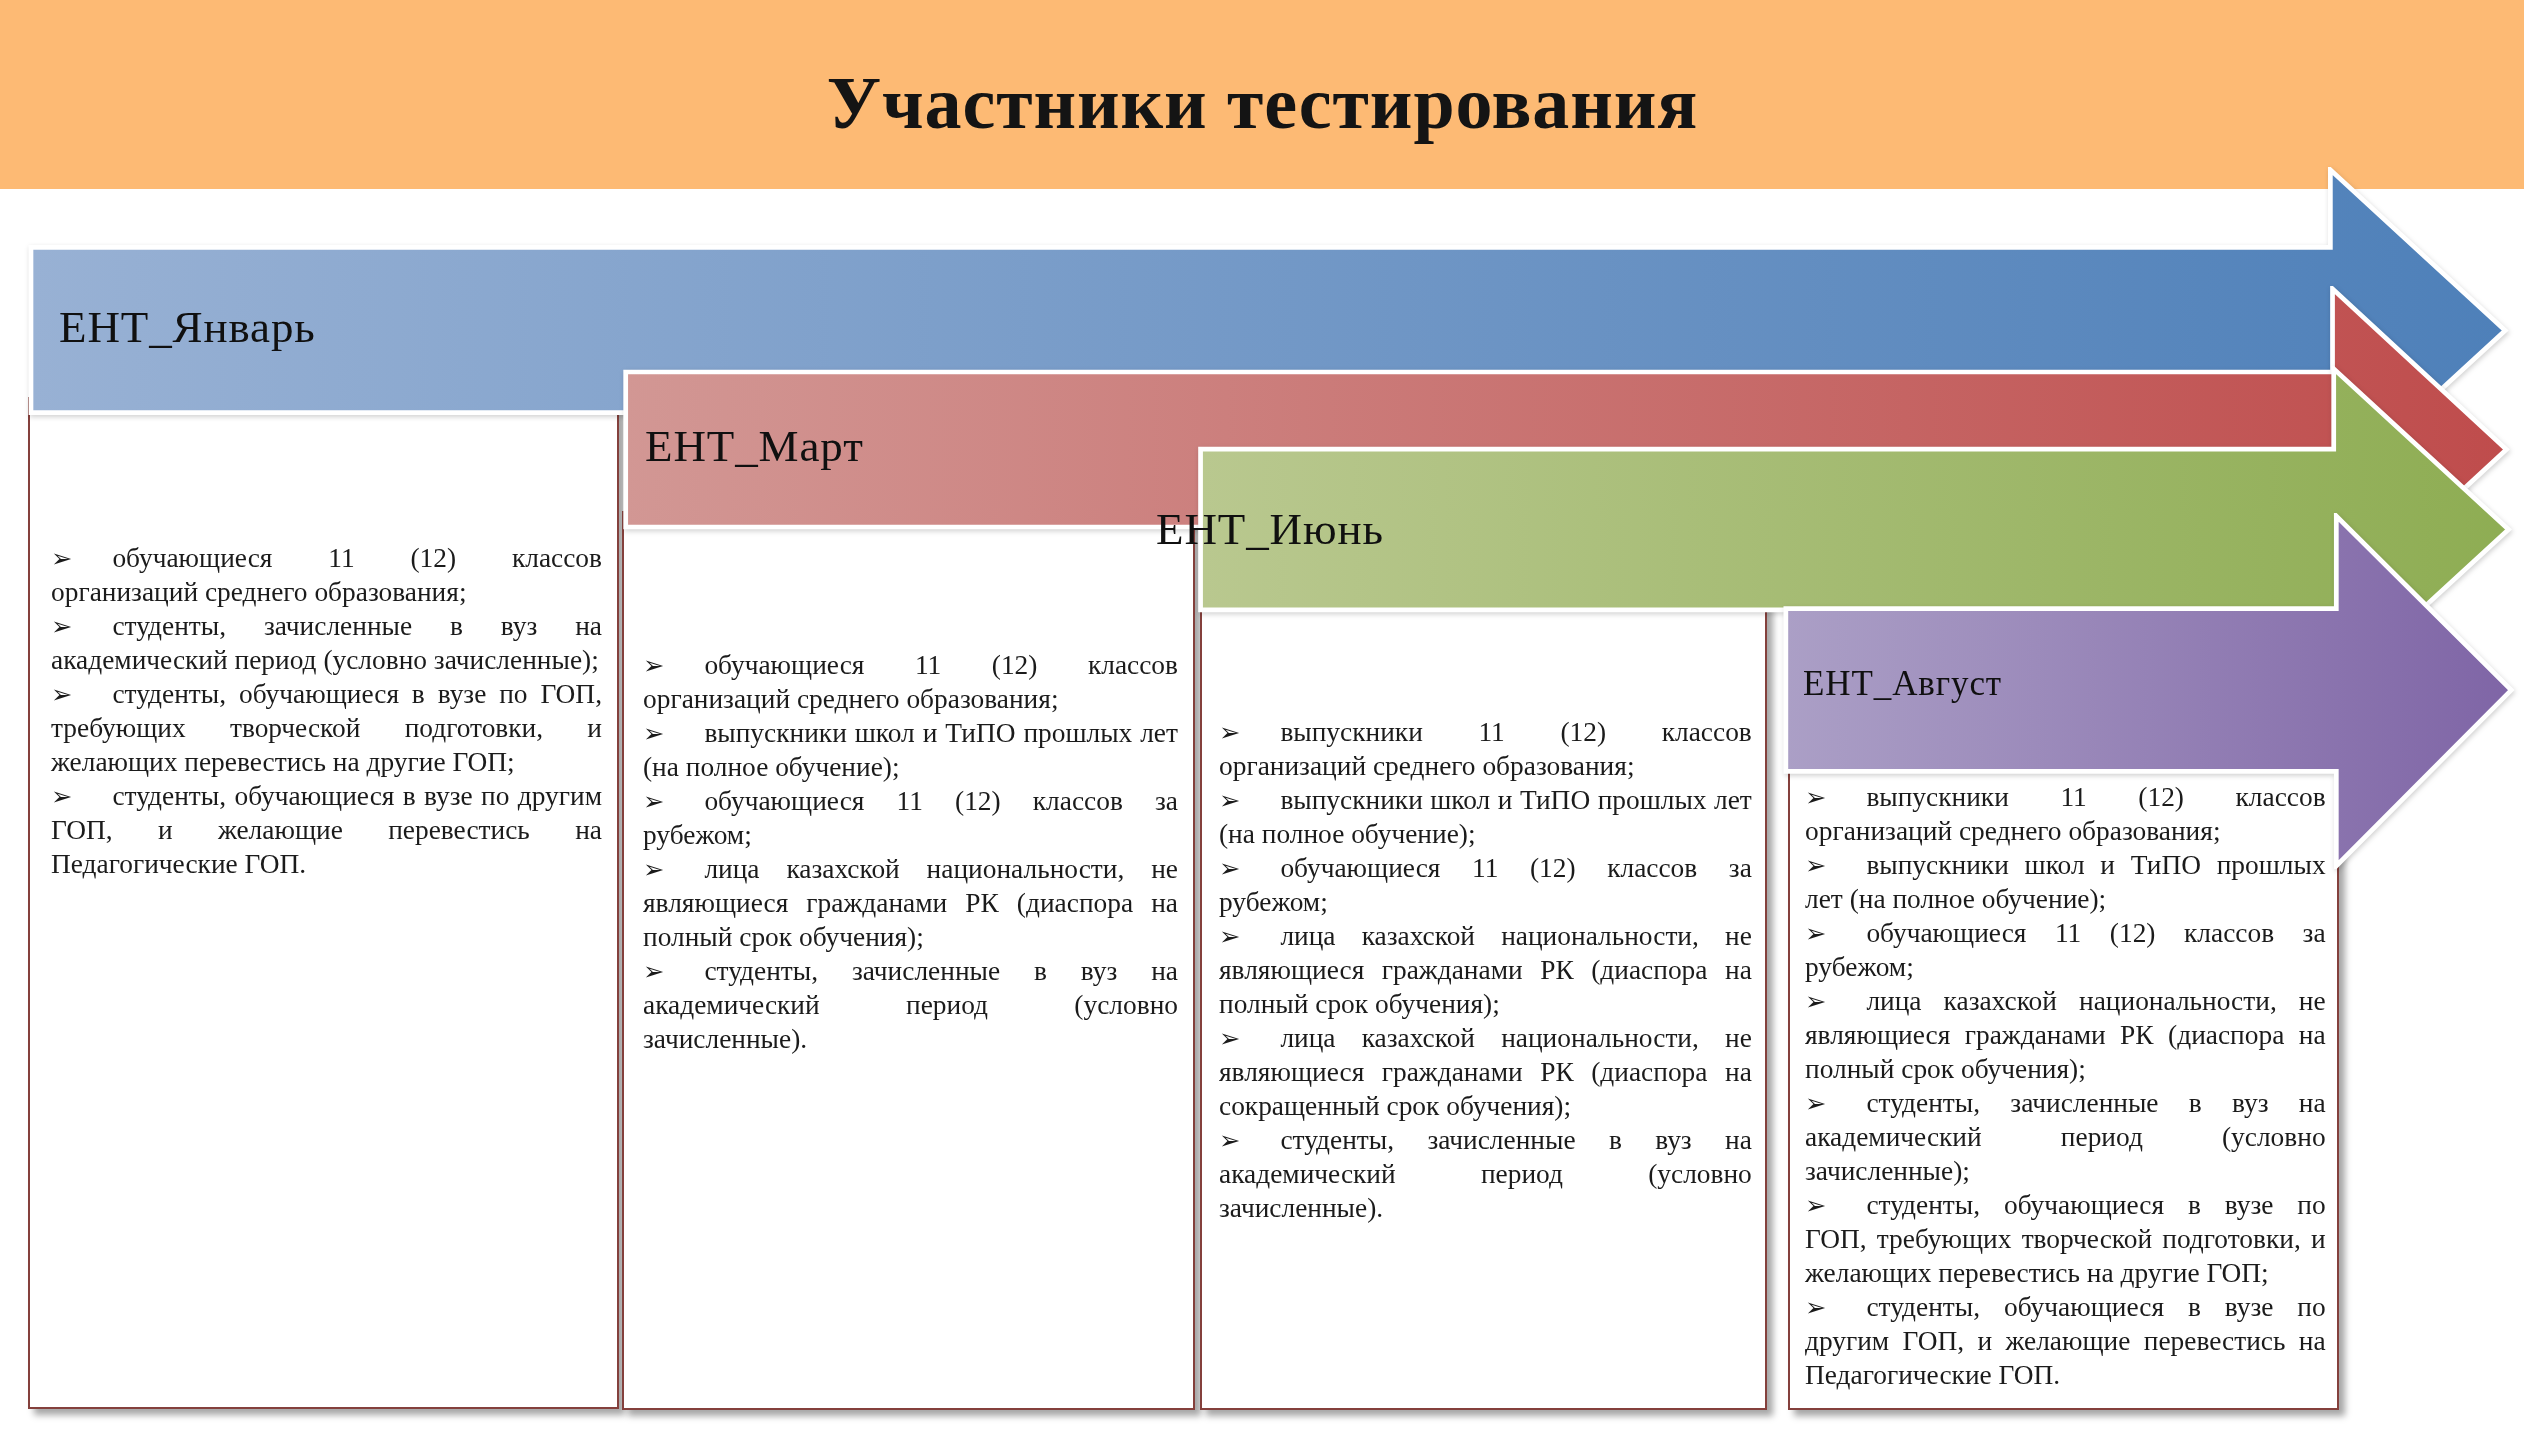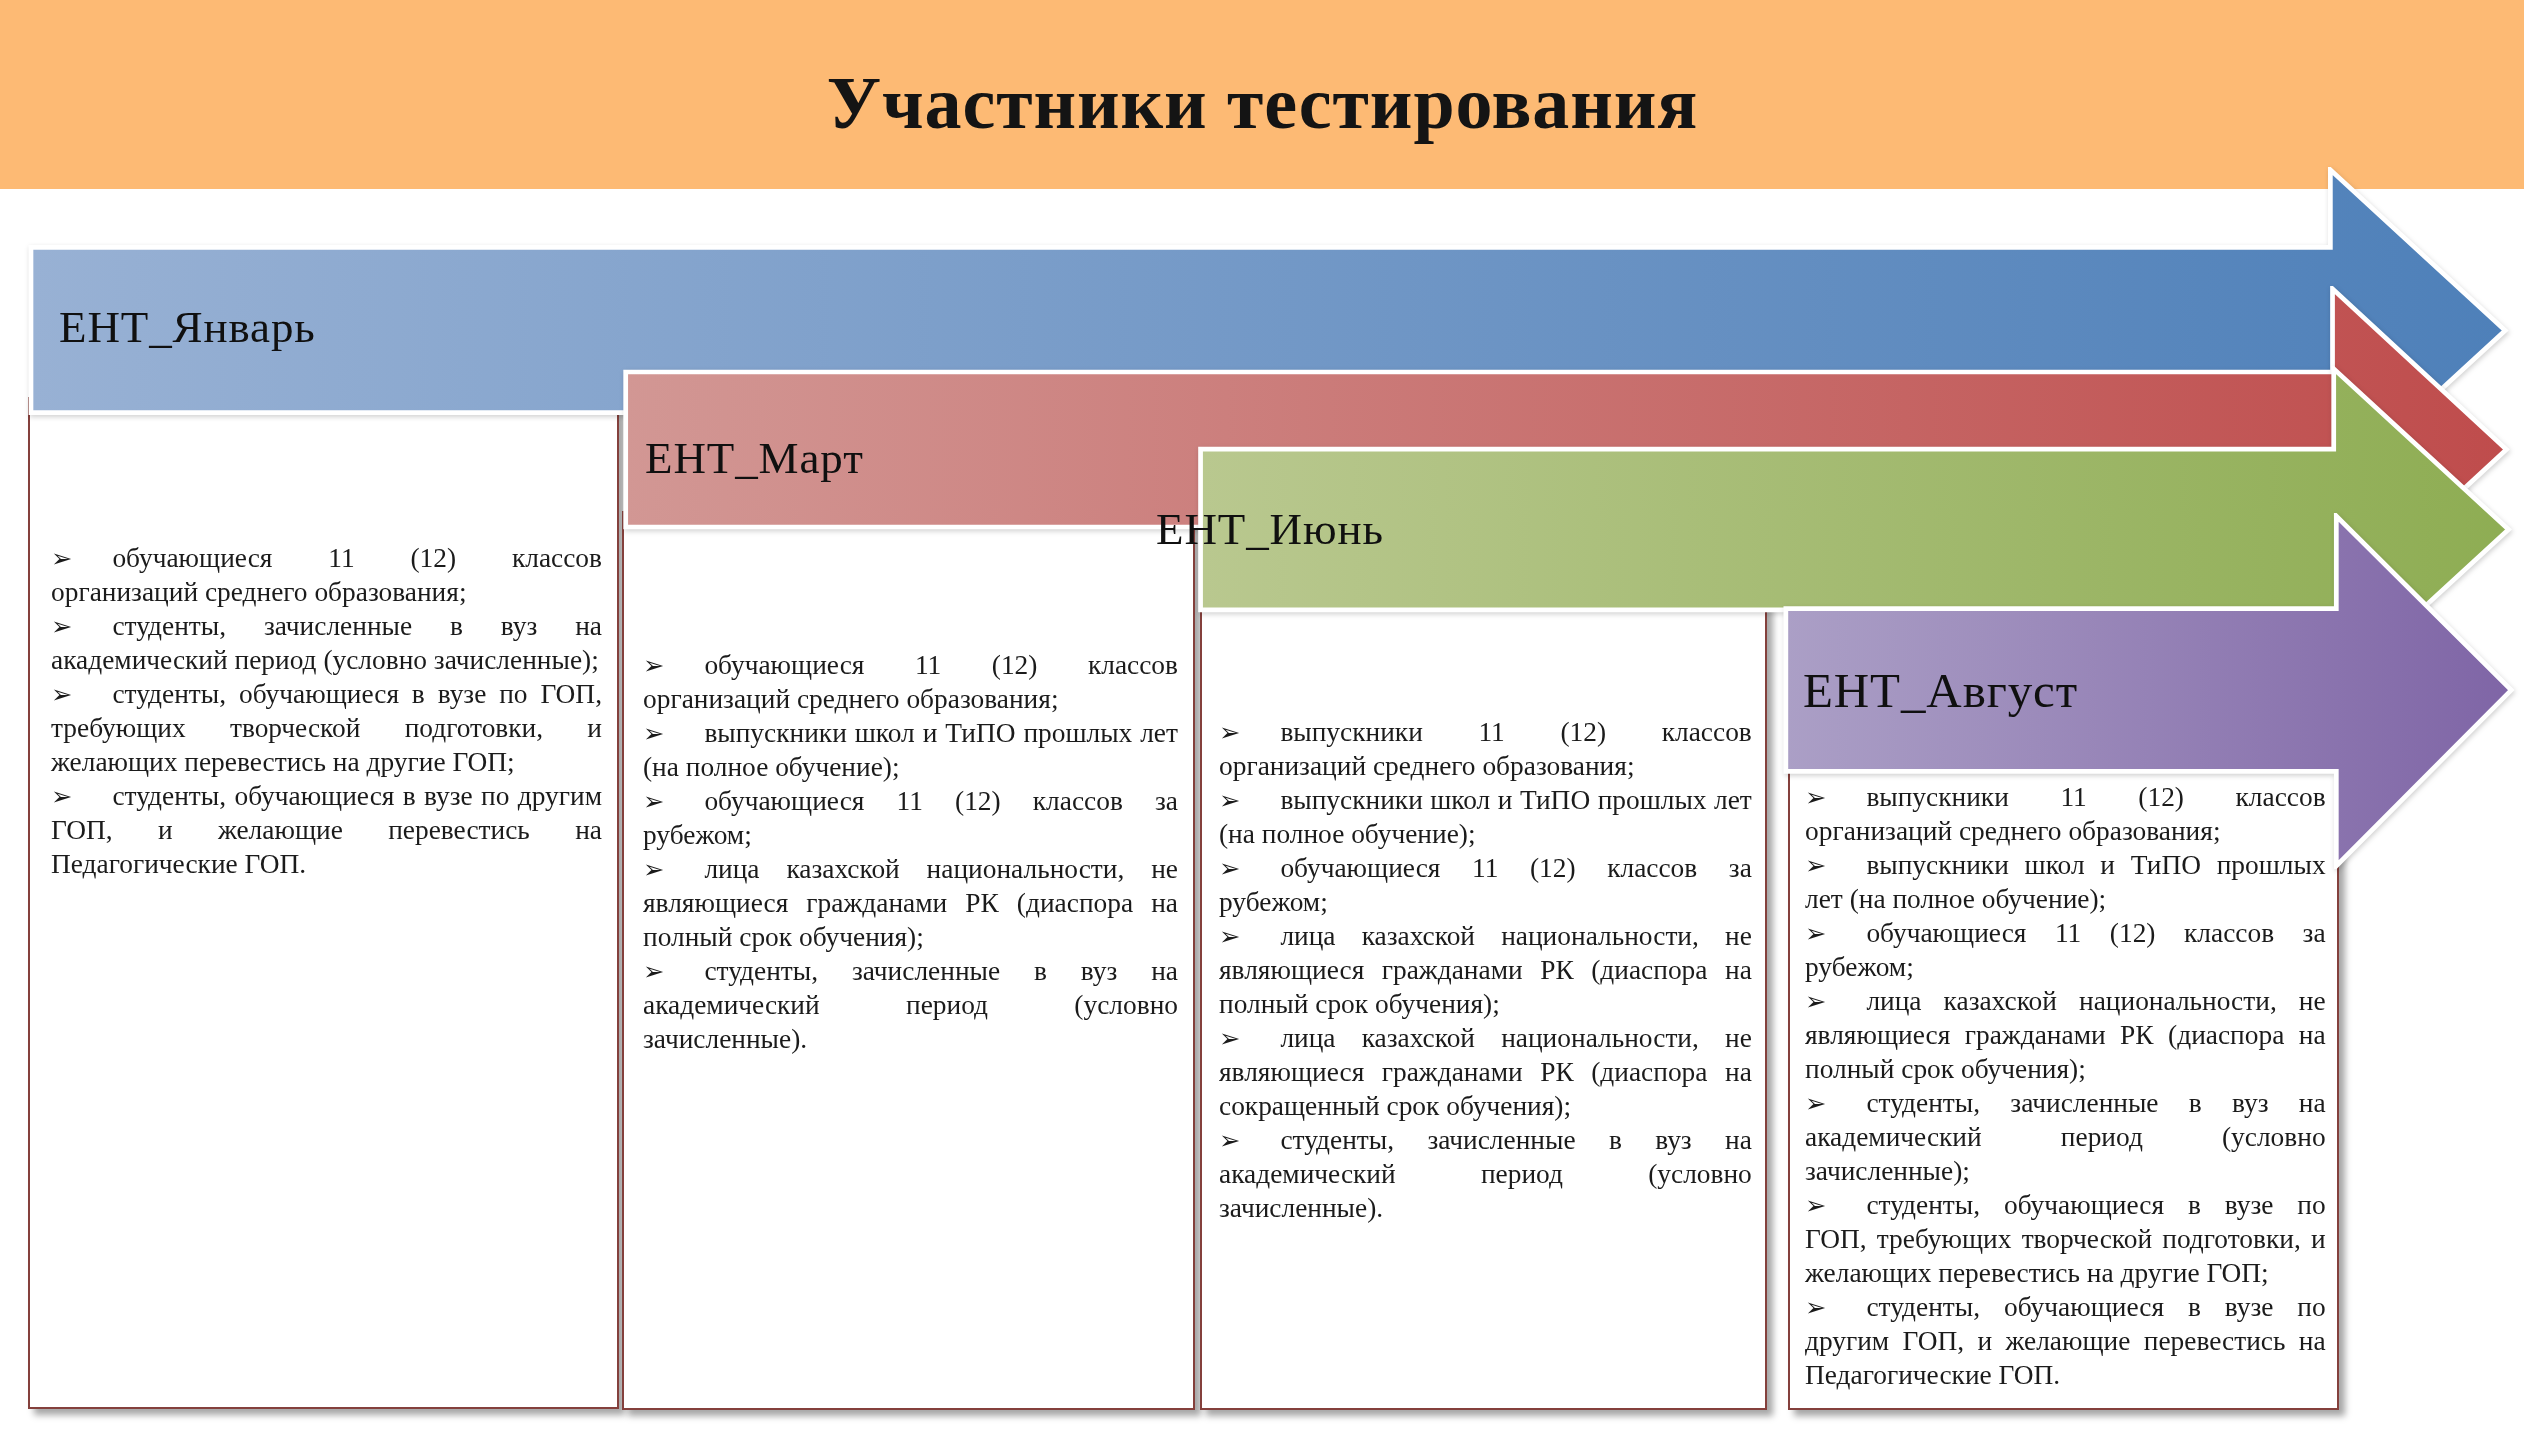--- a/index.html
+++ b/index.html
@@ -20,23 +20,23 @@
   .arrow-svg{position:absolute;z-index:3;filter:drop-shadow(1.9px 2.8px 2.8px rgba(0,0,0,.18));}
   #arrow-january{left:28px;top:167px;}
   #arrow-march{left:622px;top:286px;z-index:4;}
   #arrow-june{left:1197px;top:366px;z-index:5;}
   #arrow-august{left:1783px;top:513px;z-index:6;}
   .banner-label{
     position:absolute;font-size:45px;font-weight:normal;color:#101010;
     line-height:1;white-space:nowrap;letter-spacing:0.9px;
   }
   #label-january{left:59px;top:305px;z-index:3;}
-  #label-march{left:645px;top:436px;z-index:4;}
+  #label-march{left:645px;top:424px;z-index:4;}
   #label-june{left:1156px;top:507px;z-index:5;}
-  #label-august{left:1803px;top:666px;z-index:6;font-size:49px;}
+  #label-august{left:1803px;top:666px;z-index:6;font-size:35px;}
   
   .textbox{
     position:absolute;background:#ffffff;border:2.8px solid #84403c;
     box-shadow:5.7px 5.7px 6.6px rgba(0,0,0,.35);
     z-index:2;box-sizing:border-box;overflow:hidden;
   }
   #box-january{left:28px;top:397px;width:591px;height:1012px;padding:142px 15px 0 21px;}
   #box-march{left:622px;top:511px;width:573px;height:899px;padding:135px 15px 0 19px;}
   #box-june{left:1200px;top:601px;width:567px;height:809px;padding:112px 13.2px 0 17px;}
   #box-august{left:1788px;top:757px;width:551px;height:653px;padding:21px 11.4px 0 15px;}

